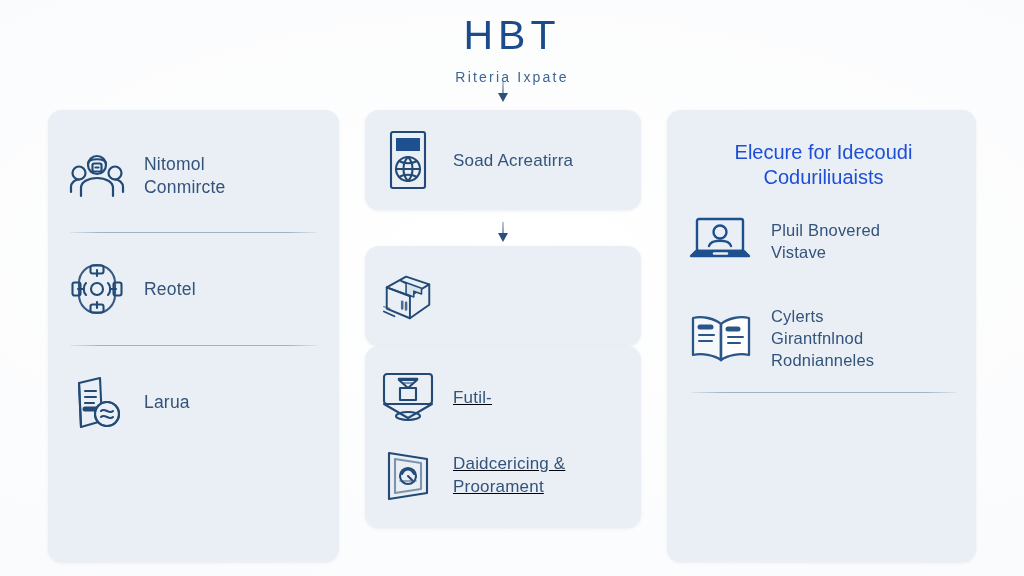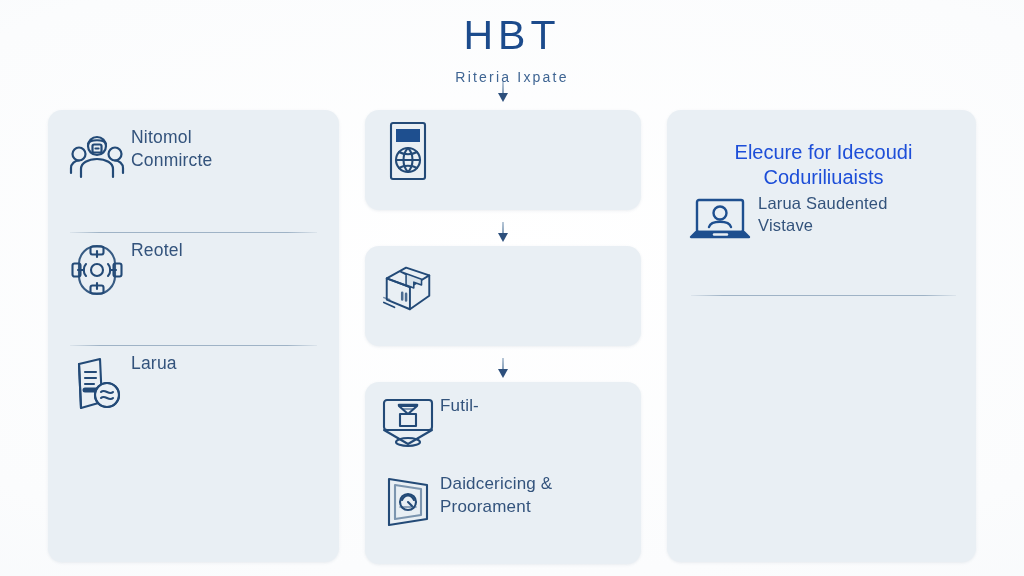--- a/index.html
+++ b/index.html
@@ -96,35 +96,35 @@
     width: 291px;
     height: 452px;
     padding: 16px 18px 10px 18px;
   }
 
   
   .col-mid { left: 365px; width: 276px; }
   .col-mid .card { width: 276px; padding: 12px 14px; }
   .card-mid-1 { height: 100px; }
   .card-mid-2 { height: 100px; margin-top: 36px; }
-  .card-mid-3 { height: 182px; margin-top: 36px; padding-top: 16px; }
+  .card-mid-3 { height: 182px; padding-top: 16px; text-decoration: underline; }
 
   
   .col-right { left: 667px; width: 309px; }
   .col-right .card {
     width: 309px;
     height: 452px;
     padding: 18px 16px 12px 20px;
   }
 
   
   .row {
     display: flex;
-    align-items: flex-start;
-    gap: 3px;
+    align-items: center;
+    gap: 16px;
   }
 
   .icon-box {
     flex: 0 0 auto;
     width: 62px;
     height: 62px;
     display: flex;
     align-items: center;
     justify-content: center;
     color: #234a77;
@@ -263,20 +263,21 @@
         <svg width="46" height="62" viewBox="0 0 46 62" fill="none" stroke="currentColor" stroke-width="2.1" stroke-linecap="round" stroke-linejoin="round">
           <rect x="6" y="3" width="34" height="56" rx="2"></rect>
           <rect x="11" y="9" width="24" height="13" fill="#1e4f8f" stroke="none"></rect>
           <circle cx="23" cy="40" r="12"></circle>
           <path d="M11 40 h24"></path>
           <path d="M23 28 c-6 6-6 18 0 24 c6-6 6-18 0-24Z"></path>
           <path d="M14 32 c5 3 13 3 18 0"></path>
           <path d="M14 48 c5-3 13-3 18 0"></path>
         </svg>
       </span>
+      <span class="row-label">Soad Acreatirra</span>
     </div>
   </div>
 
   <div class="card card-mid-2">
     <div class="row">
       <span class="icon-box">
         <svg width="60" height="54" viewBox="0 0 60 54" fill="none" stroke="currentColor" stroke-width="2" stroke-linecap="round" stroke-linejoin="round">
           <path d="M8 18 L28 7 L52 15 L32 27 Z"></path>
           <path d="M8 18 L8 40 L32 50 L32 27 Z"></path>
           <path d="M52 15 L52 36 L32 50"></path>
@@ -332,22 +333,40 @@
     <div class="row">
       <span class="icon-box">
         <svg width="66" height="52" viewBox="0 0 66 52" fill="none" stroke="#1e4f8f" stroke-width="2.4" stroke-linecap="round" stroke-linejoin="round">
           <rect x="9" y="4" width="46" height="32" rx="2"></rect>
           <circle cx="32" cy="17" r="6.5"></circle>
           <path d="M21 31 c2-7 20-7 22 0"></path>
           <path d="M3 41 h58 l-5 -5 H8 Z" fill="#1e4f8f" stroke="#1e4f8f"></path>
           <path d="M26 38.5 h13" stroke="#e9eff4" stroke-width="2.4"></path>
         </svg>
       </span>
-      <span class="row-label">Larua Saudented
+      <span class="row-label">Pluil Bnovered
 Vistave</span>
     </div>
 
+    <div class="row">
+      <span class="icon-box">
+        <svg width="68" height="54" viewBox="0 0 68 54" fill="none" stroke="#2a5588" stroke-width="2.3" stroke-linecap="round" stroke-linejoin="round">
+          <path d="M34 13 C27 7 15 5 6 7 V44 C15 42 27 44 34 49 Z" fill="#f4f8fb"></path>
+          <path d="M34 13 C41 7 53 5 62 7 V44 C53 42 41 44 34 49 Z" fill="#ffffff"></path>
+          <path d="M34 13 V49"></path>
+          <path d="M13 16 h11" stroke-width="5"></path>
+          <path d="M12 24 h15" stroke-width="2"></path>
+          <path d="M12 30 h13" stroke-width="2"></path>
+          <path d="M41 18 h10" stroke-width="5"></path>
+          <path d="M41 26 h15" stroke-width="2"></path>
+          <path d="M41 32 h12" stroke-width="2"></path>
+        </svg>
+      </span>
+      <span class="row-label">Cylerts
+Girantfnlnod
+Rodnianneles</span>
+    </div>
 
     <div class="divider"></div>
 
 
   </div>
 </div>
 
 </body></html>

